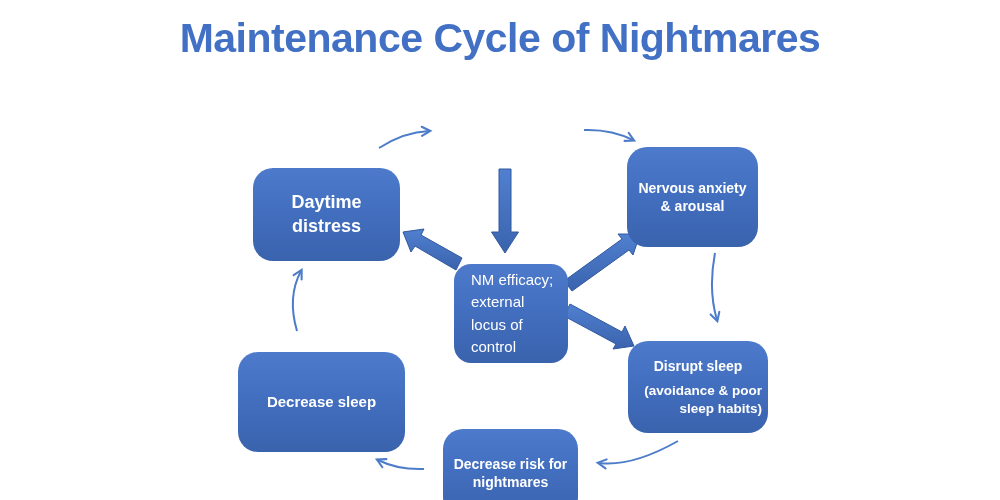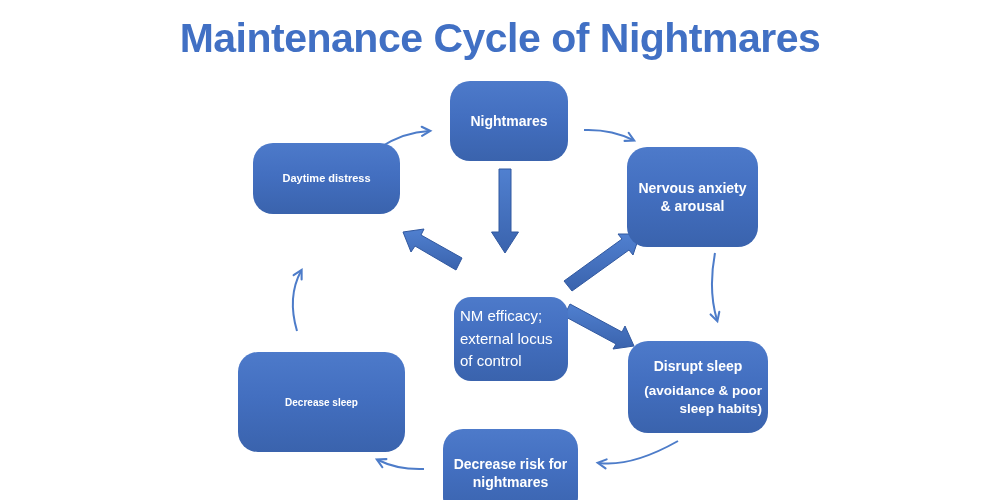--- a/index.html
+++ b/index.html
@@ -15,30 +15,30 @@
   .arrows{position:absolute;left:0;top:0;}
   .node{
     position:absolute;display:flex;flex-direction:column;
     align-items:center;justify-content:center;
     background:linear-gradient(180deg,#4d7aca 0%,#436fc0 45%,#3a63ad 100%);
     border-radius:20px;color:#ffffff;text-align:center;
     font-weight:700;font-size:14px;line-height:1.3;
     box-sizing:border-box;padding:4px 8px;
   }
   .node--nightmares{left:450px;top:81px;width:118px;height:80px;}
-  .node--daytime{left:253px;top:143px;width:147px;height:71px;font-size:11px;}
+  .node--daytime{left:253px;top:168px;width:147px;height:93px;font-size:18px;}
   .node--nervous{left:627px;top:147px;width:131px;height:100px;padding:4px 10px;}
   .node--center{
-    left:454px;top:264px;width:114px;height:84px;border-radius:17px;
+    left:454px;top:264px;width:114px;height:99px;border-radius:17px;
     font-weight:400;font-size:15px;line-height:1.5;
-    align-items:flex-start;text-align:left;padding:4px 6px 4px 6px;margin-top:33px;
+    align-items:flex-start;text-align:left;padding:4px 6px 4px 17px;
   }
   .node--disrupt{left:628px;top:341px;width:140px;height:92px;padding:6px 6px;text-align:right;}
   .node--disrupt .sublabel{font-size:13.5px;margin-top:7px;}
-  .node--decrease{left:238px;top:352px;width:167px;height:100px;font-size:10px;}
+  .node--decrease{left:238px;top:352px;width:167px;height:100px;font-size:15px;}
   .node--increases{left:443px;top:429px;width:135px;height:88px;align-items:center;justify-content:flex-start;padding-top:26px;}
 </style>
 </head>
 <body>
 
 <div class="stage">
 
   <h1 class="title">Maintenance Cycle of Nightmares</h1>
 
   <svg class="arrows" width="1000" height="500" viewBox="0 0 1000 500">
@@ -58,23 +58,20 @@
     <path d="M 678,441 Q 632,467 599,463" fill="none" stroke="#4d7cc9" stroke-width="2" marker-end="url(#vhead)"></path>
     <path d="M 424,469 Q 398,470 378,460" fill="none" stroke="#4d7cc9" stroke-width="2" marker-end="url(#vhead)"></path>
     <path d="M 297,331 Q 287,297 301,271" fill="none" stroke="#4d7cc9" stroke-width="2" marker-end="url(#vhead)"></path>
 
     <polygon points="499,169 511,169 511,232 518.5,232 505,253 491.5,232 499,232" fill="url(#agrad)" stroke="#31589f" stroke-width="1" stroke-linejoin="round"></polygon>
     <polygon points="462,258 421,235 424,229 403,232 411,252 415,246 456,270" fill="url(#agrad)" stroke="#31589f" stroke-width="1" stroke-linejoin="round"></polygon>
     <polygon points="572,291 629,250 633,255 640,234 618,234 622,239 564,281" fill="url(#agrad)" stroke="#31589f" stroke-width="1" stroke-linejoin="round"></polygon>
     <polygon points="564,316 616,344 613,349 634,346 625,326 622,332 570,304" fill="url(#agrad)" stroke="#31589f" stroke-width="1" stroke-linejoin="round"></polygon>
   </svg>
 
-  <div class="node node--nightmares">
-    <span>Nightmares</span>
-  </div>
 
   <div class="node node--daytime">
     <span>Daytime distress</span>
   </div>
 
   <div class="node node--nervous">
     <span>Nervous anxiety &amp; arousal</span>
   </div>
 
   <div class="node node--center">

